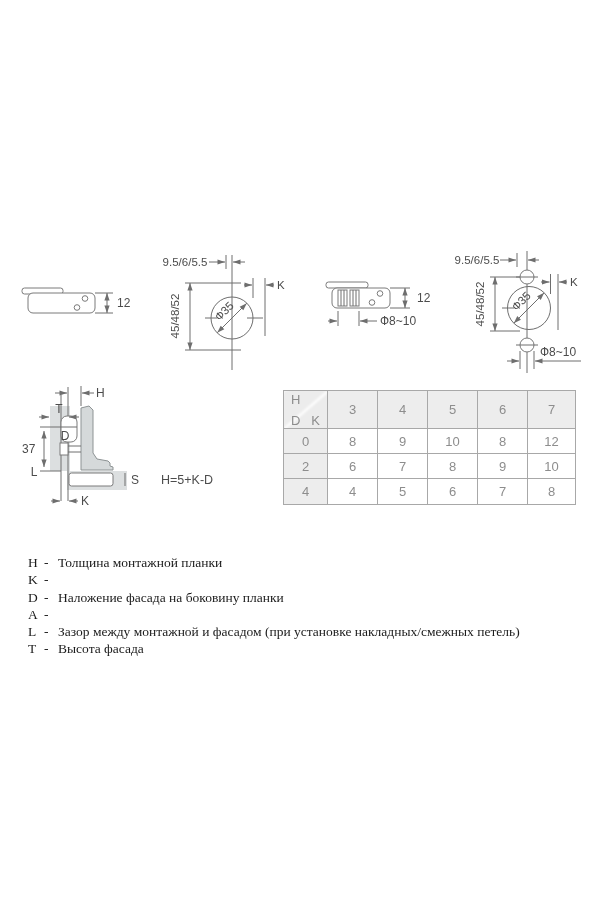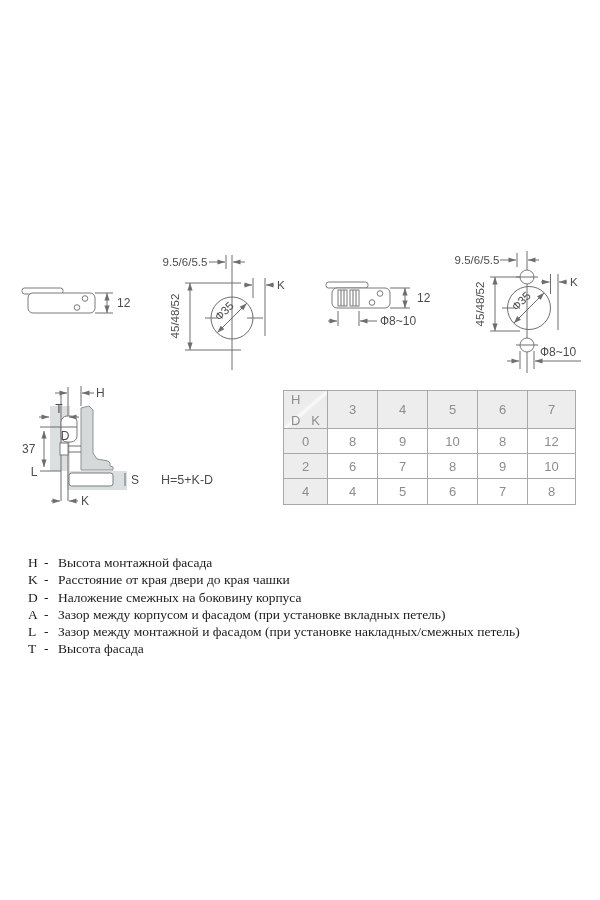--- a/index.html
+++ b/index.html
@@ -236,36 +236,34 @@
       <td>7</td>
       <td>8</td>
     </tr>
   </tbody>
     </table>
 
   <div class="legend">
     <div class="legend-row">
       <span class="legend-key">H</span>
       <span class="legend-dash">-</span>
-      <span class="legend-text">Высота монтажной фасада</span>
+      <span class="legend-text">Толщина монтажной планки</span>
     </div>
     <div class="legend-row">
       <span class="legend-key">K</span>
       <span class="legend-dash">-</span>
-      <span class="legend-text">Расстояние от края двери до края чашки</span>
     </div>
     <div class="legend-row">
       <span class="legend-key">D</span>
       <span class="legend-dash">-</span>
-      <span class="legend-text">Наложение смежных на боковину корпуса</span>
+      <span class="legend-text">Наложение фасада на боковину планки</span>
     </div>
     <div class="legend-row">
       <span class="legend-key">A</span>
       <span class="legend-dash">-</span>
-      <span class="legend-text">Зазор между корпусом и фасадом (при установке вкладных петель)</span>
     </div>
     <div class="legend-row">
       <span class="legend-key">L</span>
       <span class="legend-dash">-</span>
       <span class="legend-text">Зазор между монтажной и фасадом (при установке накладных/смежных петель)</span>
     </div>
     <div class="legend-row">
       <span class="legend-key">T</span>
       <span class="legend-dash">-</span>
       <span class="legend-text">Высота фасада</span>

